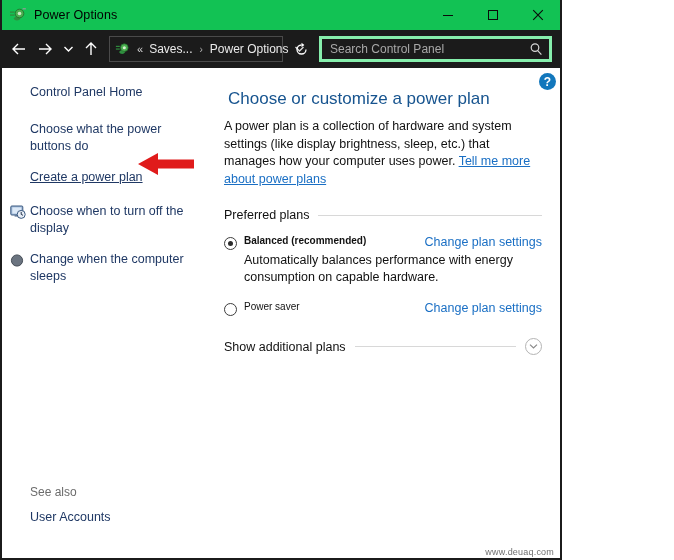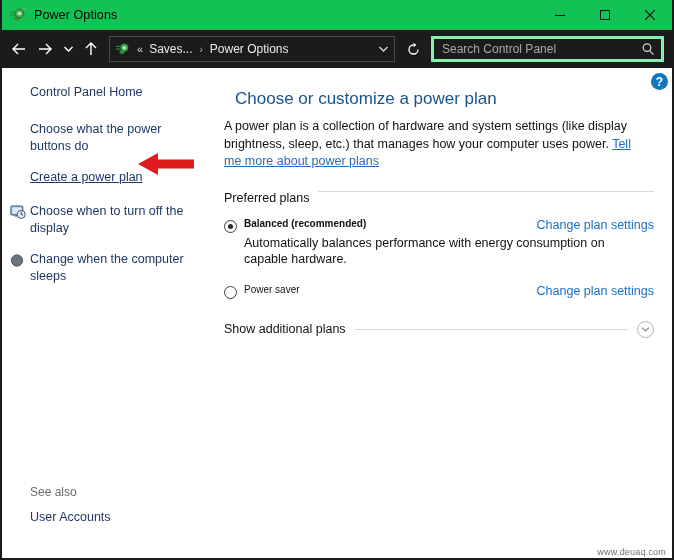--- a/index.html
+++ b/index.html
@@ -7,21 +7,21 @@
     padding: 0;
     background: #ffffff;
   }
   body {
     font-family: "Liberation Sans", sans-serif;
     -webkit-font-smoothing: antialiased;
   }
 
   #window {
     position: relative;
-    width: 674px;
+    width: 562px;
     height: 560px;
     overflow: hidden;
     background: #000000;
     box-sizing: border-box;
     border-left: 2px solid #1b1b1b;
     border-right: 2px solid #1b1b1b;
     border-bottom: 2px solid #1b1b1b;
   }
 
   
@@ -232,39 +232,39 @@
     font-weight: bold;
     display: flex;
     align-items: center;
     justify-content: center;
     cursor: pointer;
     line-height: 1;
   }
   .page-title {
     font-size: 17px;
     color: #17548f;
-    margin: 5px 0 9px 11px;
+    margin: 5px 0 9px 4px;
     font-weight: normal;
   }
   .intro {
     font-size: 12.5px;
     color: #111111;
     line-height: 17.5px;
     max-width: 420px;
     margin-bottom: 20px;
   }
   .inline-link {
     color: #1a6fc4;
     text-decoration: underline;
     cursor: pointer;
   }
 
   .group-header {
     display: flex;
-    align-items: flex-start;
+    align-items: center;
     margin-bottom: 13px;
   }
   .group-label {
     font-size: 12.5px;
     color: #111111;
     white-space: nowrap;
     padding-right: 9px;
   }
   .group-rule {
     flex: 1;

